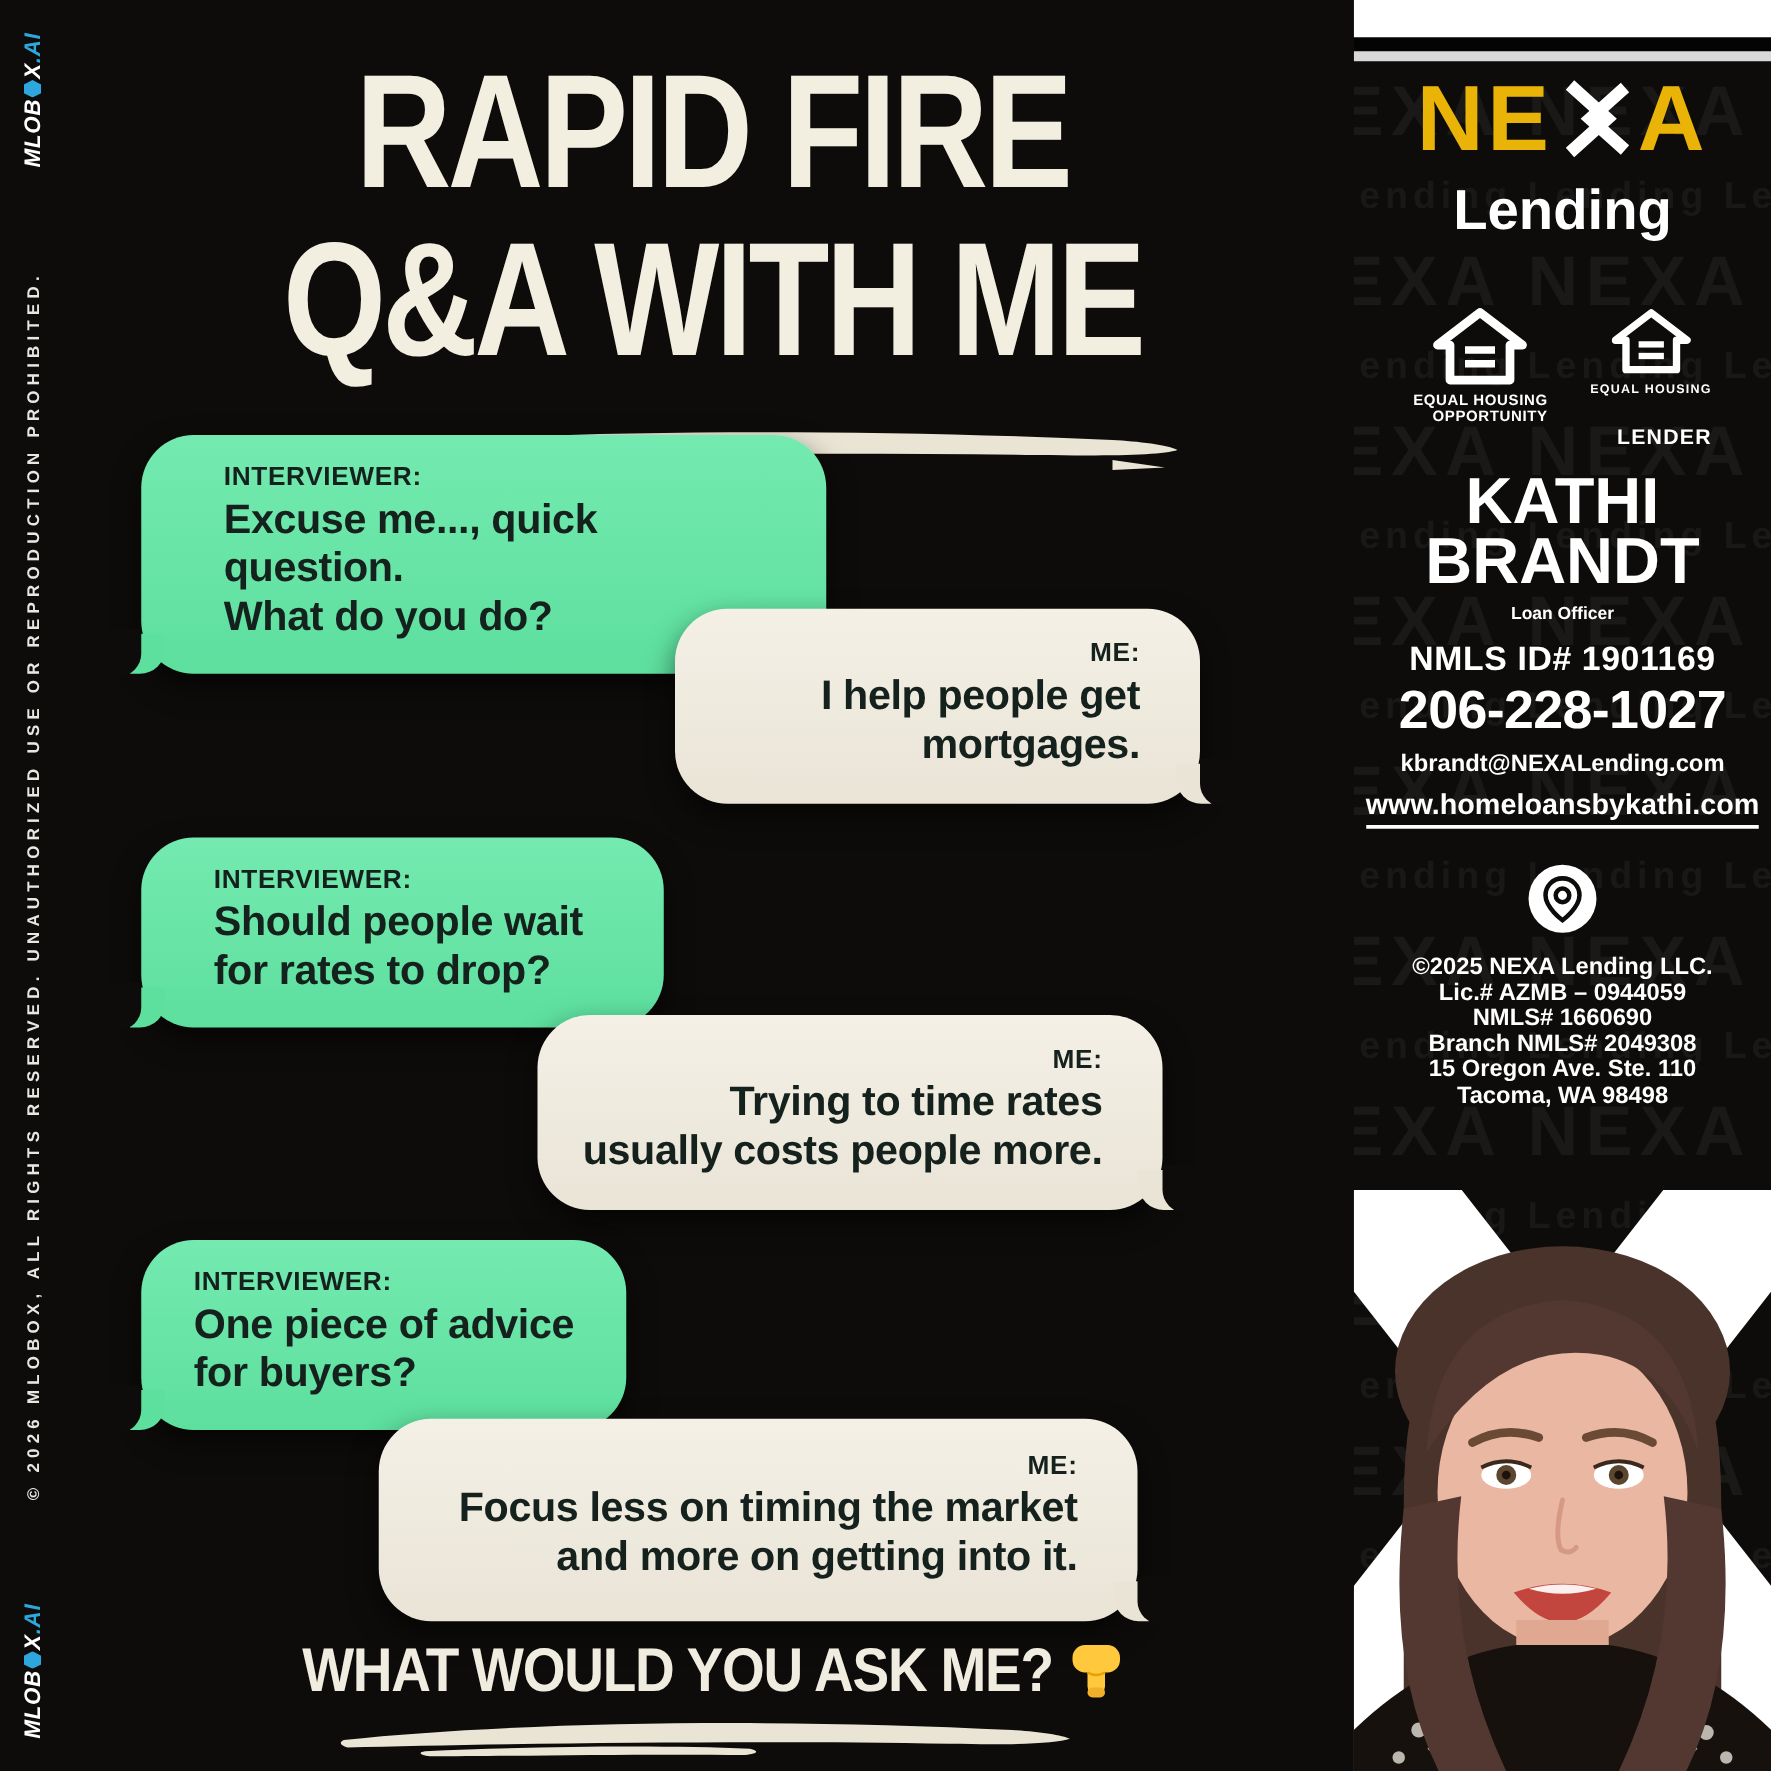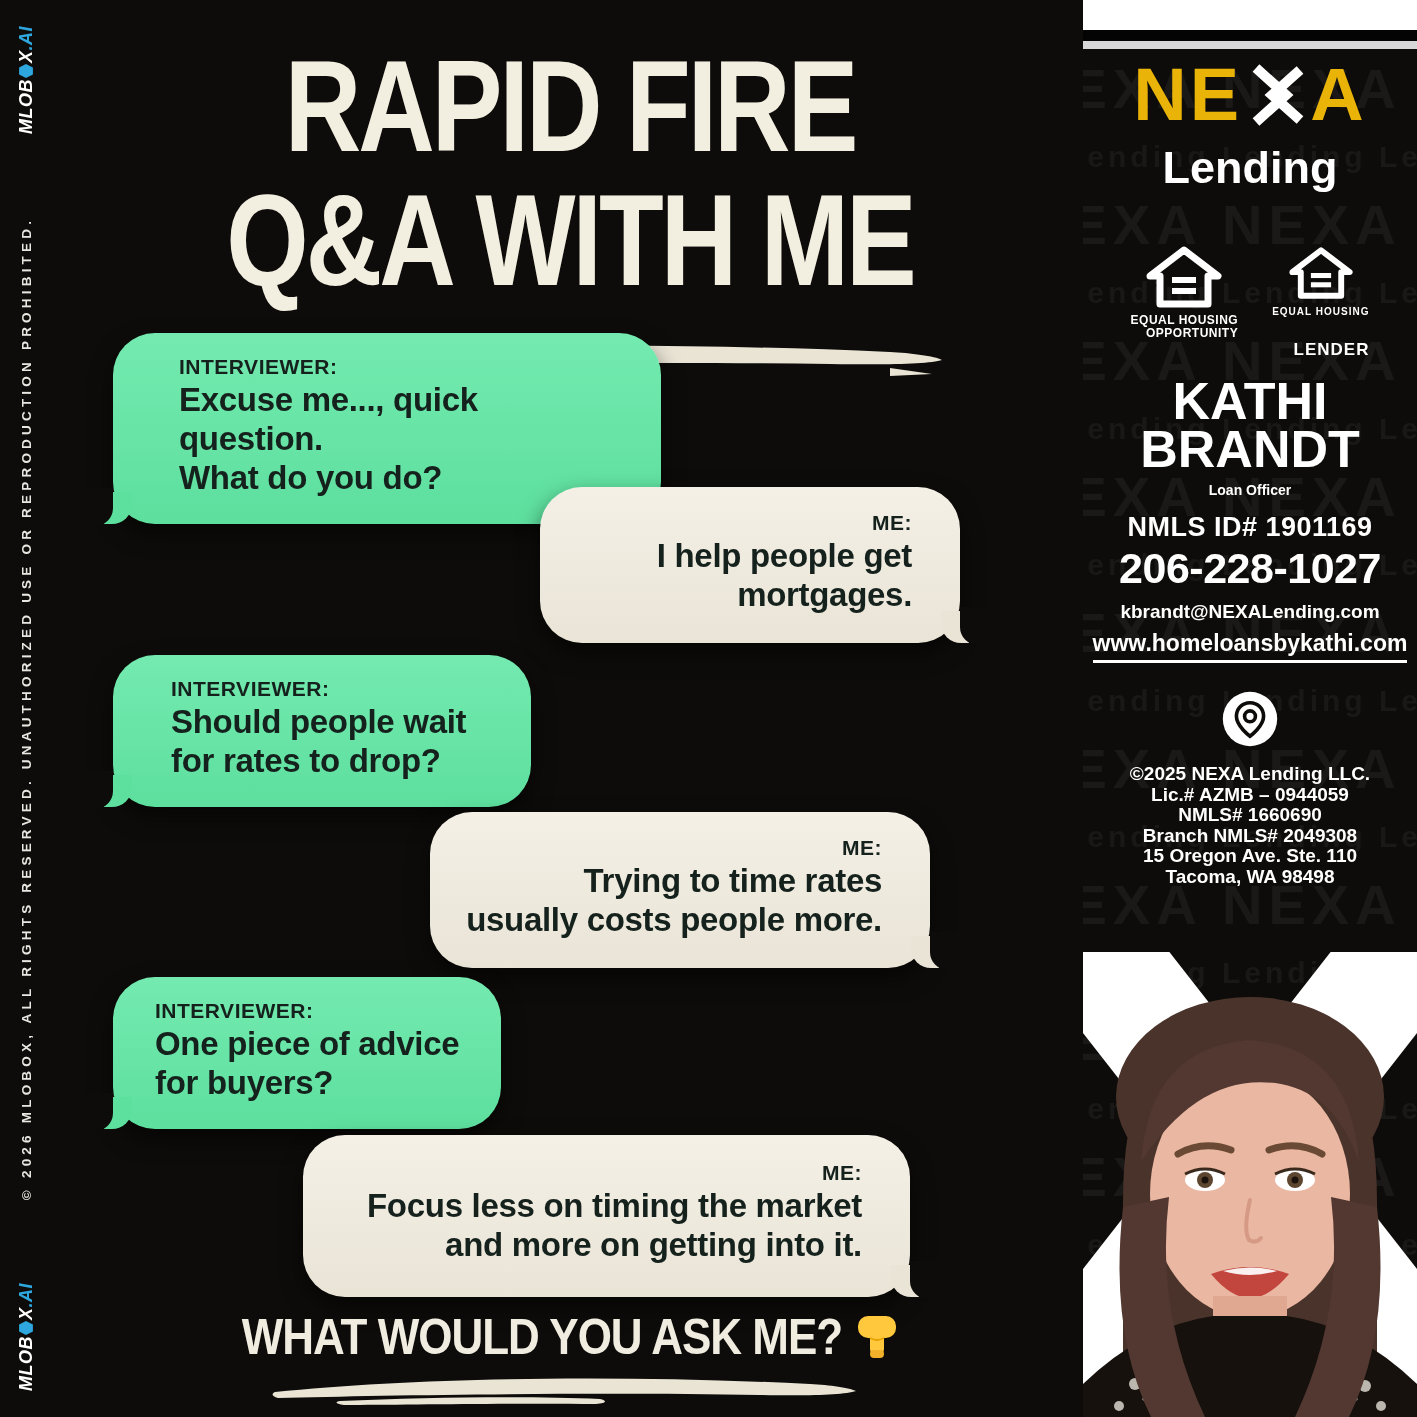--- a/index.html
+++ b/index.html
@@ -29,21 +29,21 @@
   .title-line{display:block;color:#f3efe0;font-weight:800;font-size:106px;letter-spacing:-3px;
     line-height:1.02;transform:scaleY(1.22);transform-origin:top center;}
   .title-line.l2{margin-top:26px;}
   .swoosh{display:block;margin:52px auto 0;}
 
   
   .bubble{position:absolute;border-radius:42px;box-sizing:border-box;z-index:2;
     box-shadow:0 10px 22px rgba(0,0,0,.55);}
   .bubble .msg-label{font-size:21px;font-weight:700;letter-spacing:.5px;color:#15211c;margin:0 0 2px 0;}
   .bubble .msg-text{font-size:33px;font-weight:700;letter-spacing:-.3px;line-height:1.18;color:#15211c;white-space:pre-line;}
-  .bubble.green{background:linear-gradient(180deg,#74eab0,#5ddf9e);}
+  .bubble.green{background:linear-gradient(180deg,#74eab0,#5ddf9e);margin-top:15px;}
   .bubble.white{background:linear-gradient(180deg,#f4f0e6,#e9e4d6);text-align:right;}
   
   .bubble.green::before{content:"";position:absolute;left:-9px;bottom:0;width:28px;height:32px;
     background:#5ddf9e;border-bottom-right-radius:20px;}
   .bubble.green::after{content:"";position:absolute;left:-27px;bottom:-2px;width:27px;height:38px;
     background:#0d0c0a;border-bottom-right-radius:18px;}
   
   .bubble.white::before{content:"";position:absolute;right:-9px;bottom:0;width:28px;height:32px;
     background:#e9e4d6;border-bottom-left-radius:20px;}
   .bubble.white::after{content:"";position:absolute;right:-27px;bottom:-2px;width:27px;height:38px;

